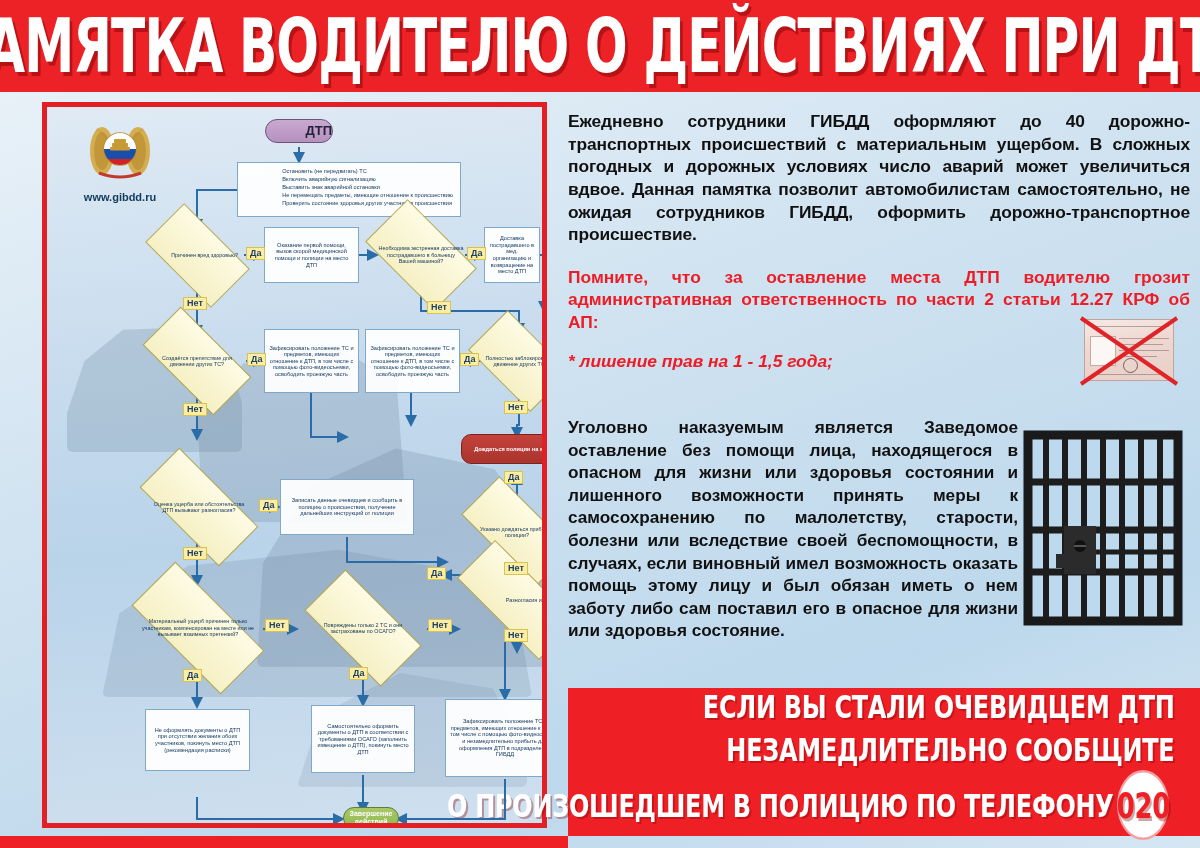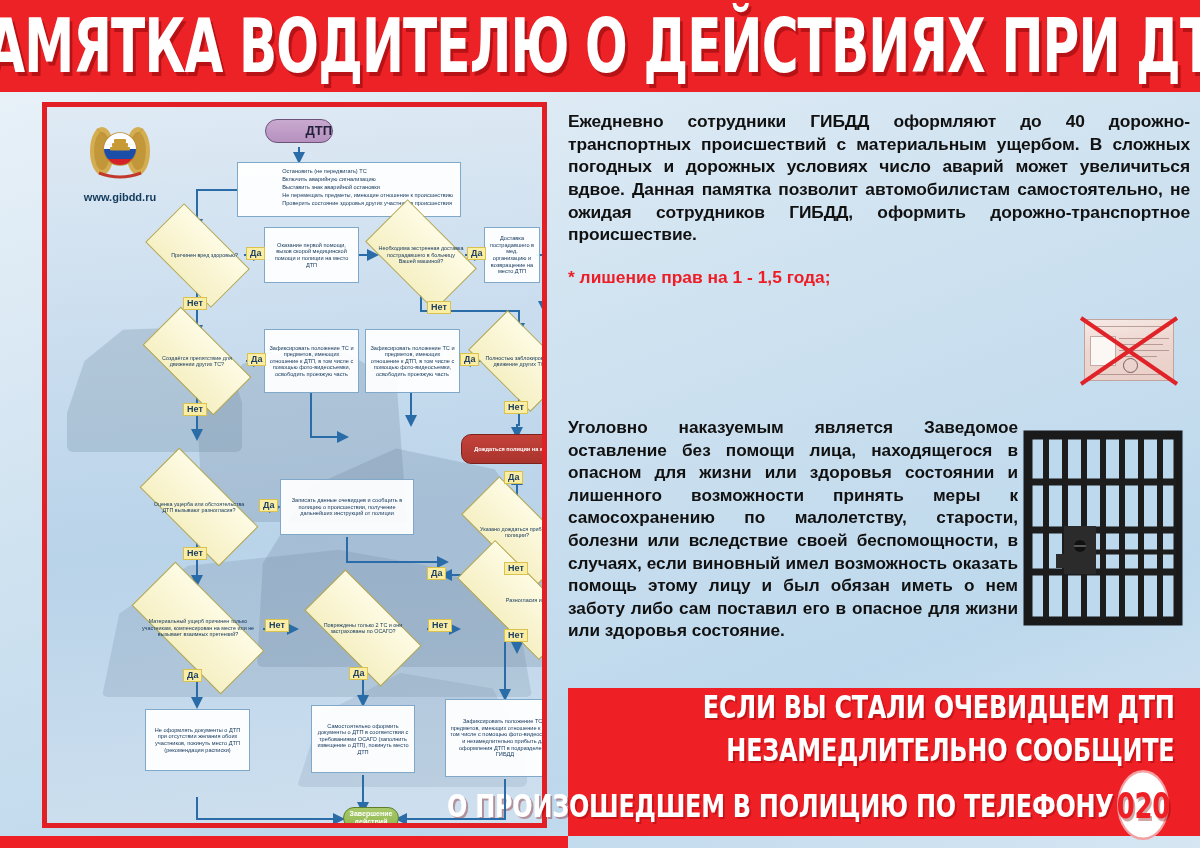--- a/index.html
+++ b/index.html
@@ -398,21 +398,22 @@
   <div class="node node-end" style="left:296px; top:700px; width:56px; height:22px;">
     <span>Завершение действий</span>
   </div>
 
 </div>
 
 <div class="right-col">
   <p class="para-black">Ежедневно сотрудники ГИБДД оформляют до 40 дорожно-транспортных происшествий с материальным ущербом. В сложных погодных и дорожных условиях число аварий может увеличиться вдвое. Данная памятка позволит автомобилистам самостоятельно, не ожидая сотрудников ГИБДД, оформить дорожно-транспортное происшествие.</p>
 
   <div class="para-red">
-    <div class="nojust" style="margin-top:8px;">* лишение прав на 1 - 1,5 года;</div>
+    <div>Помните, что за оставление места ДТП водителю грозит административная ответственность  по части 2 статьи 12.27 КРФ об АП:</div>
+    <div class="nojust" style="margin-top:16px;font-style:italic;">* лишение прав на 1 - 1,5 года;</div>
   </div>
 
   <div class="license">
     <div class="lic-card">
       <div class="lic-photo"></div>
       <div class="lic-line" style="left:6px; top:6px; width:78px;"></div>
       <div class="lic-line" style="left:34px; top:18px; width:50px;"></div>
       <div class="lic-line" style="left:34px; top:24px; width:44px;"></div>
       <div class="lic-line" style="left:34px; top:30px; width:50px;"></div>
       <div class="lic-line" style="left:34px; top:36px; width:38px;"></div>

